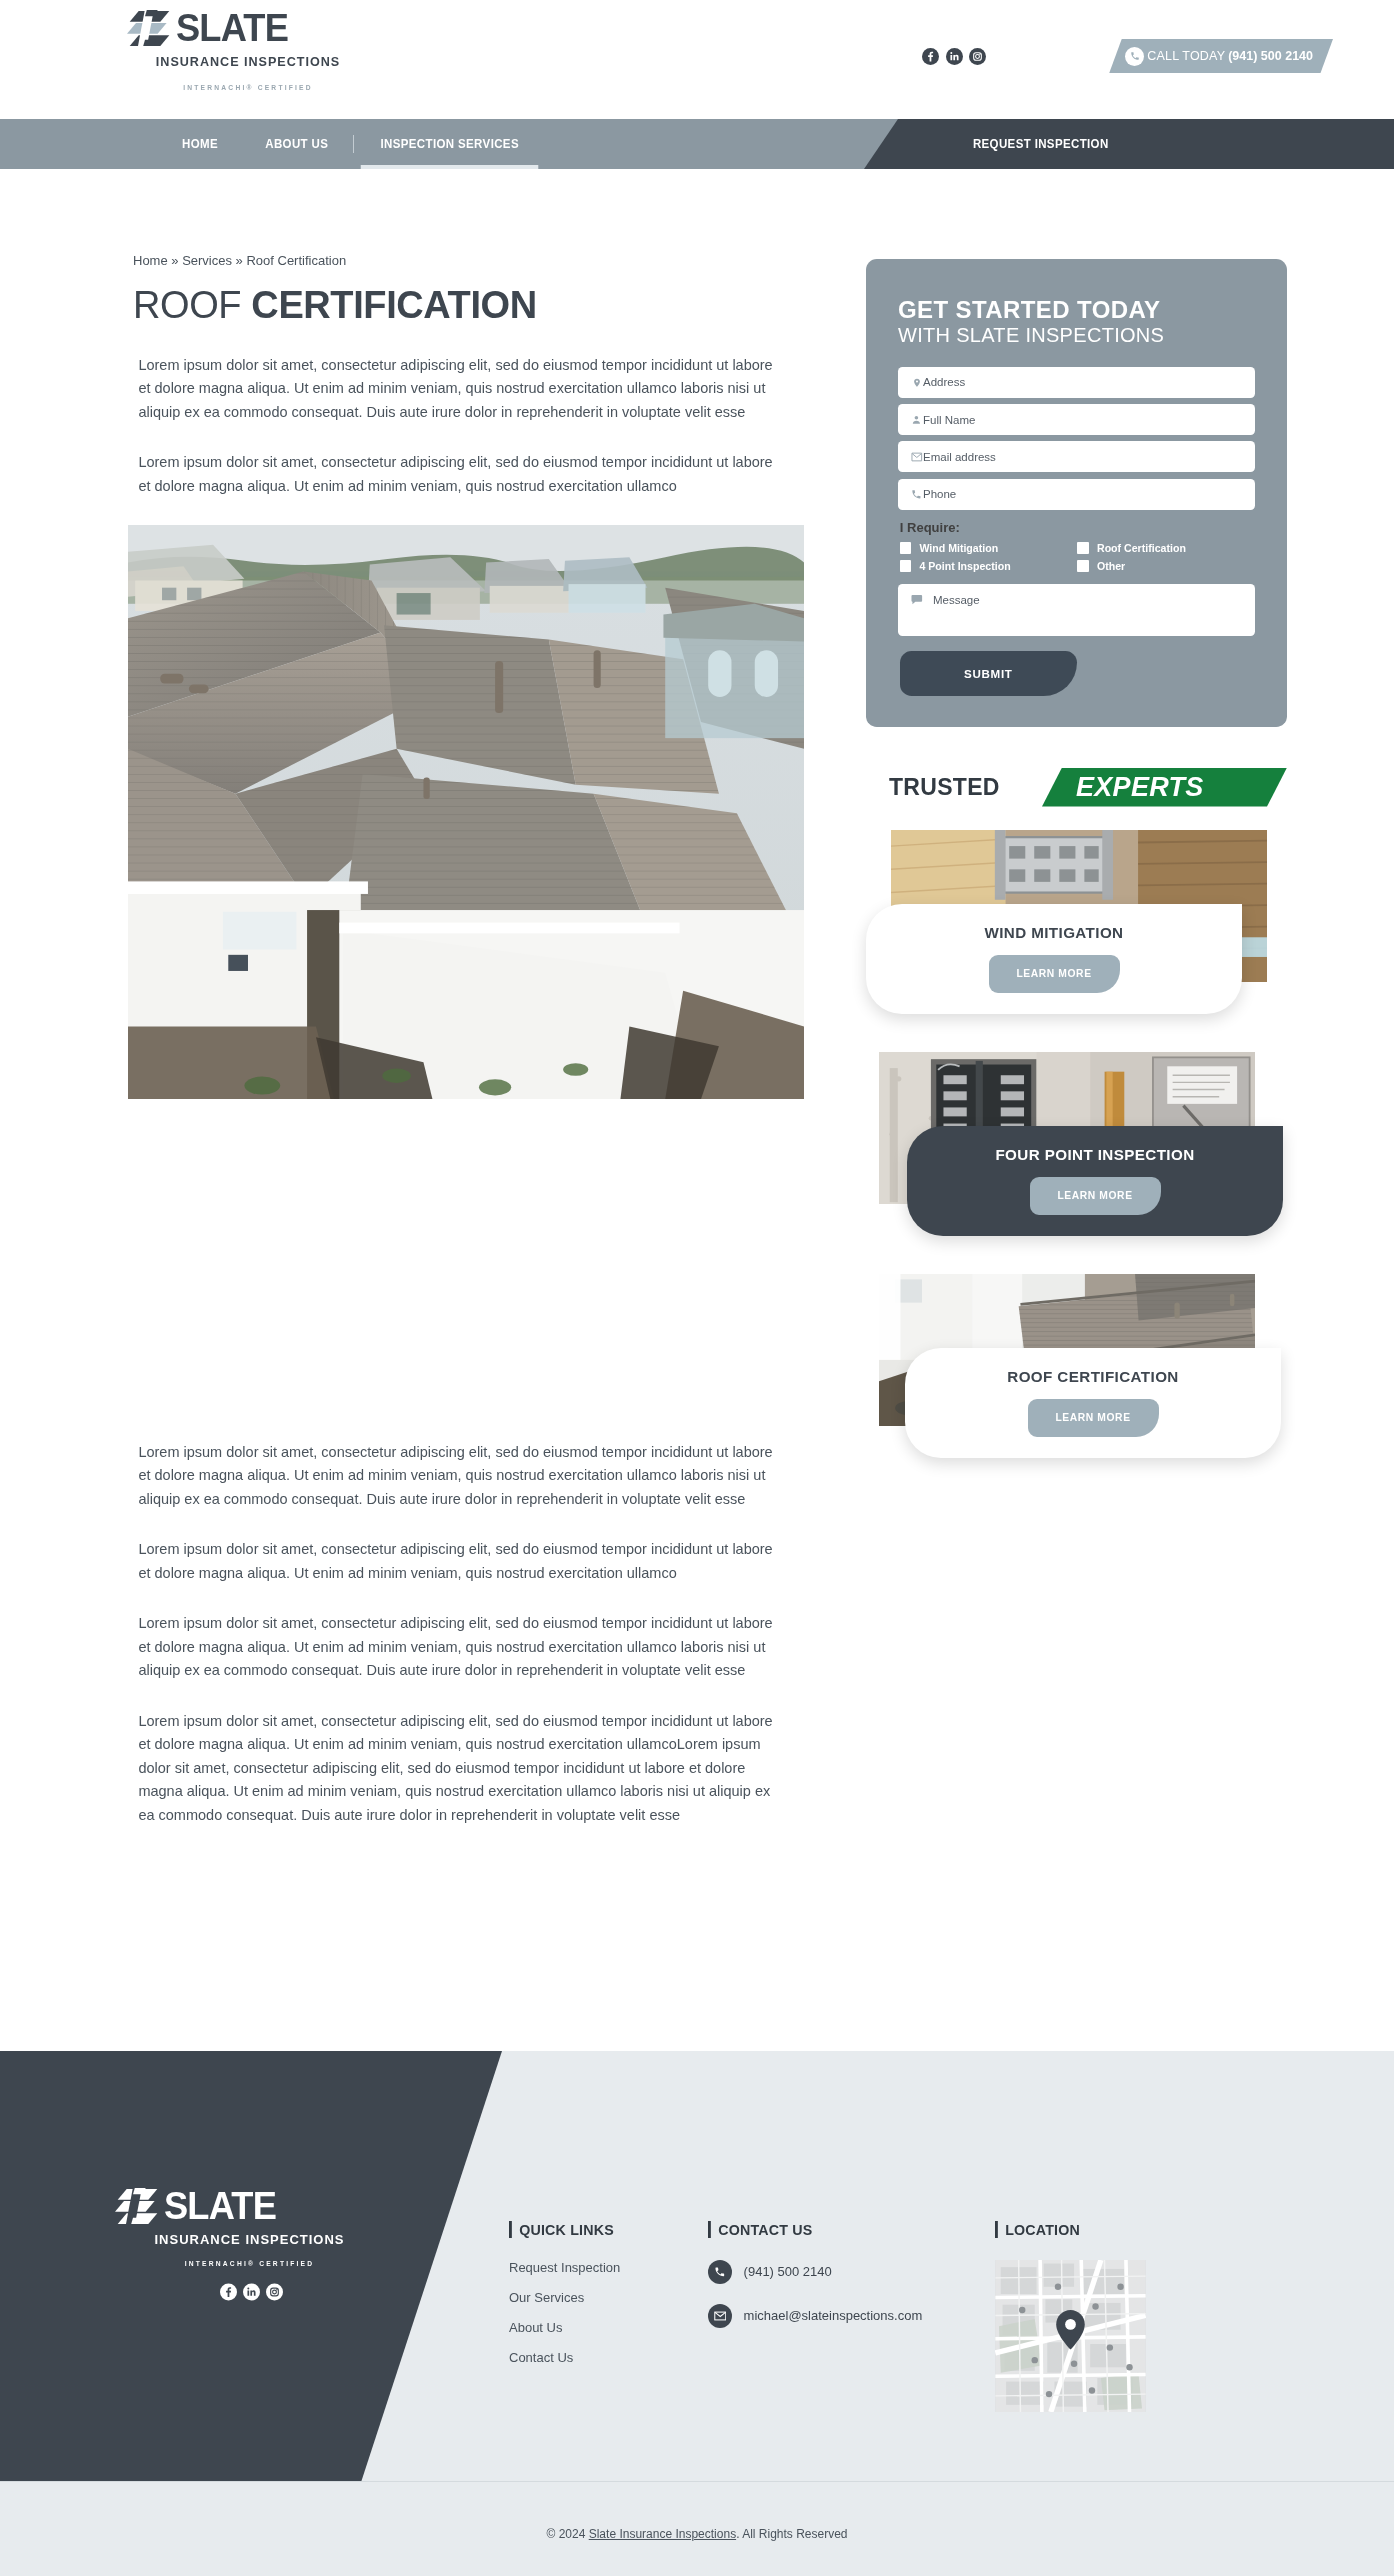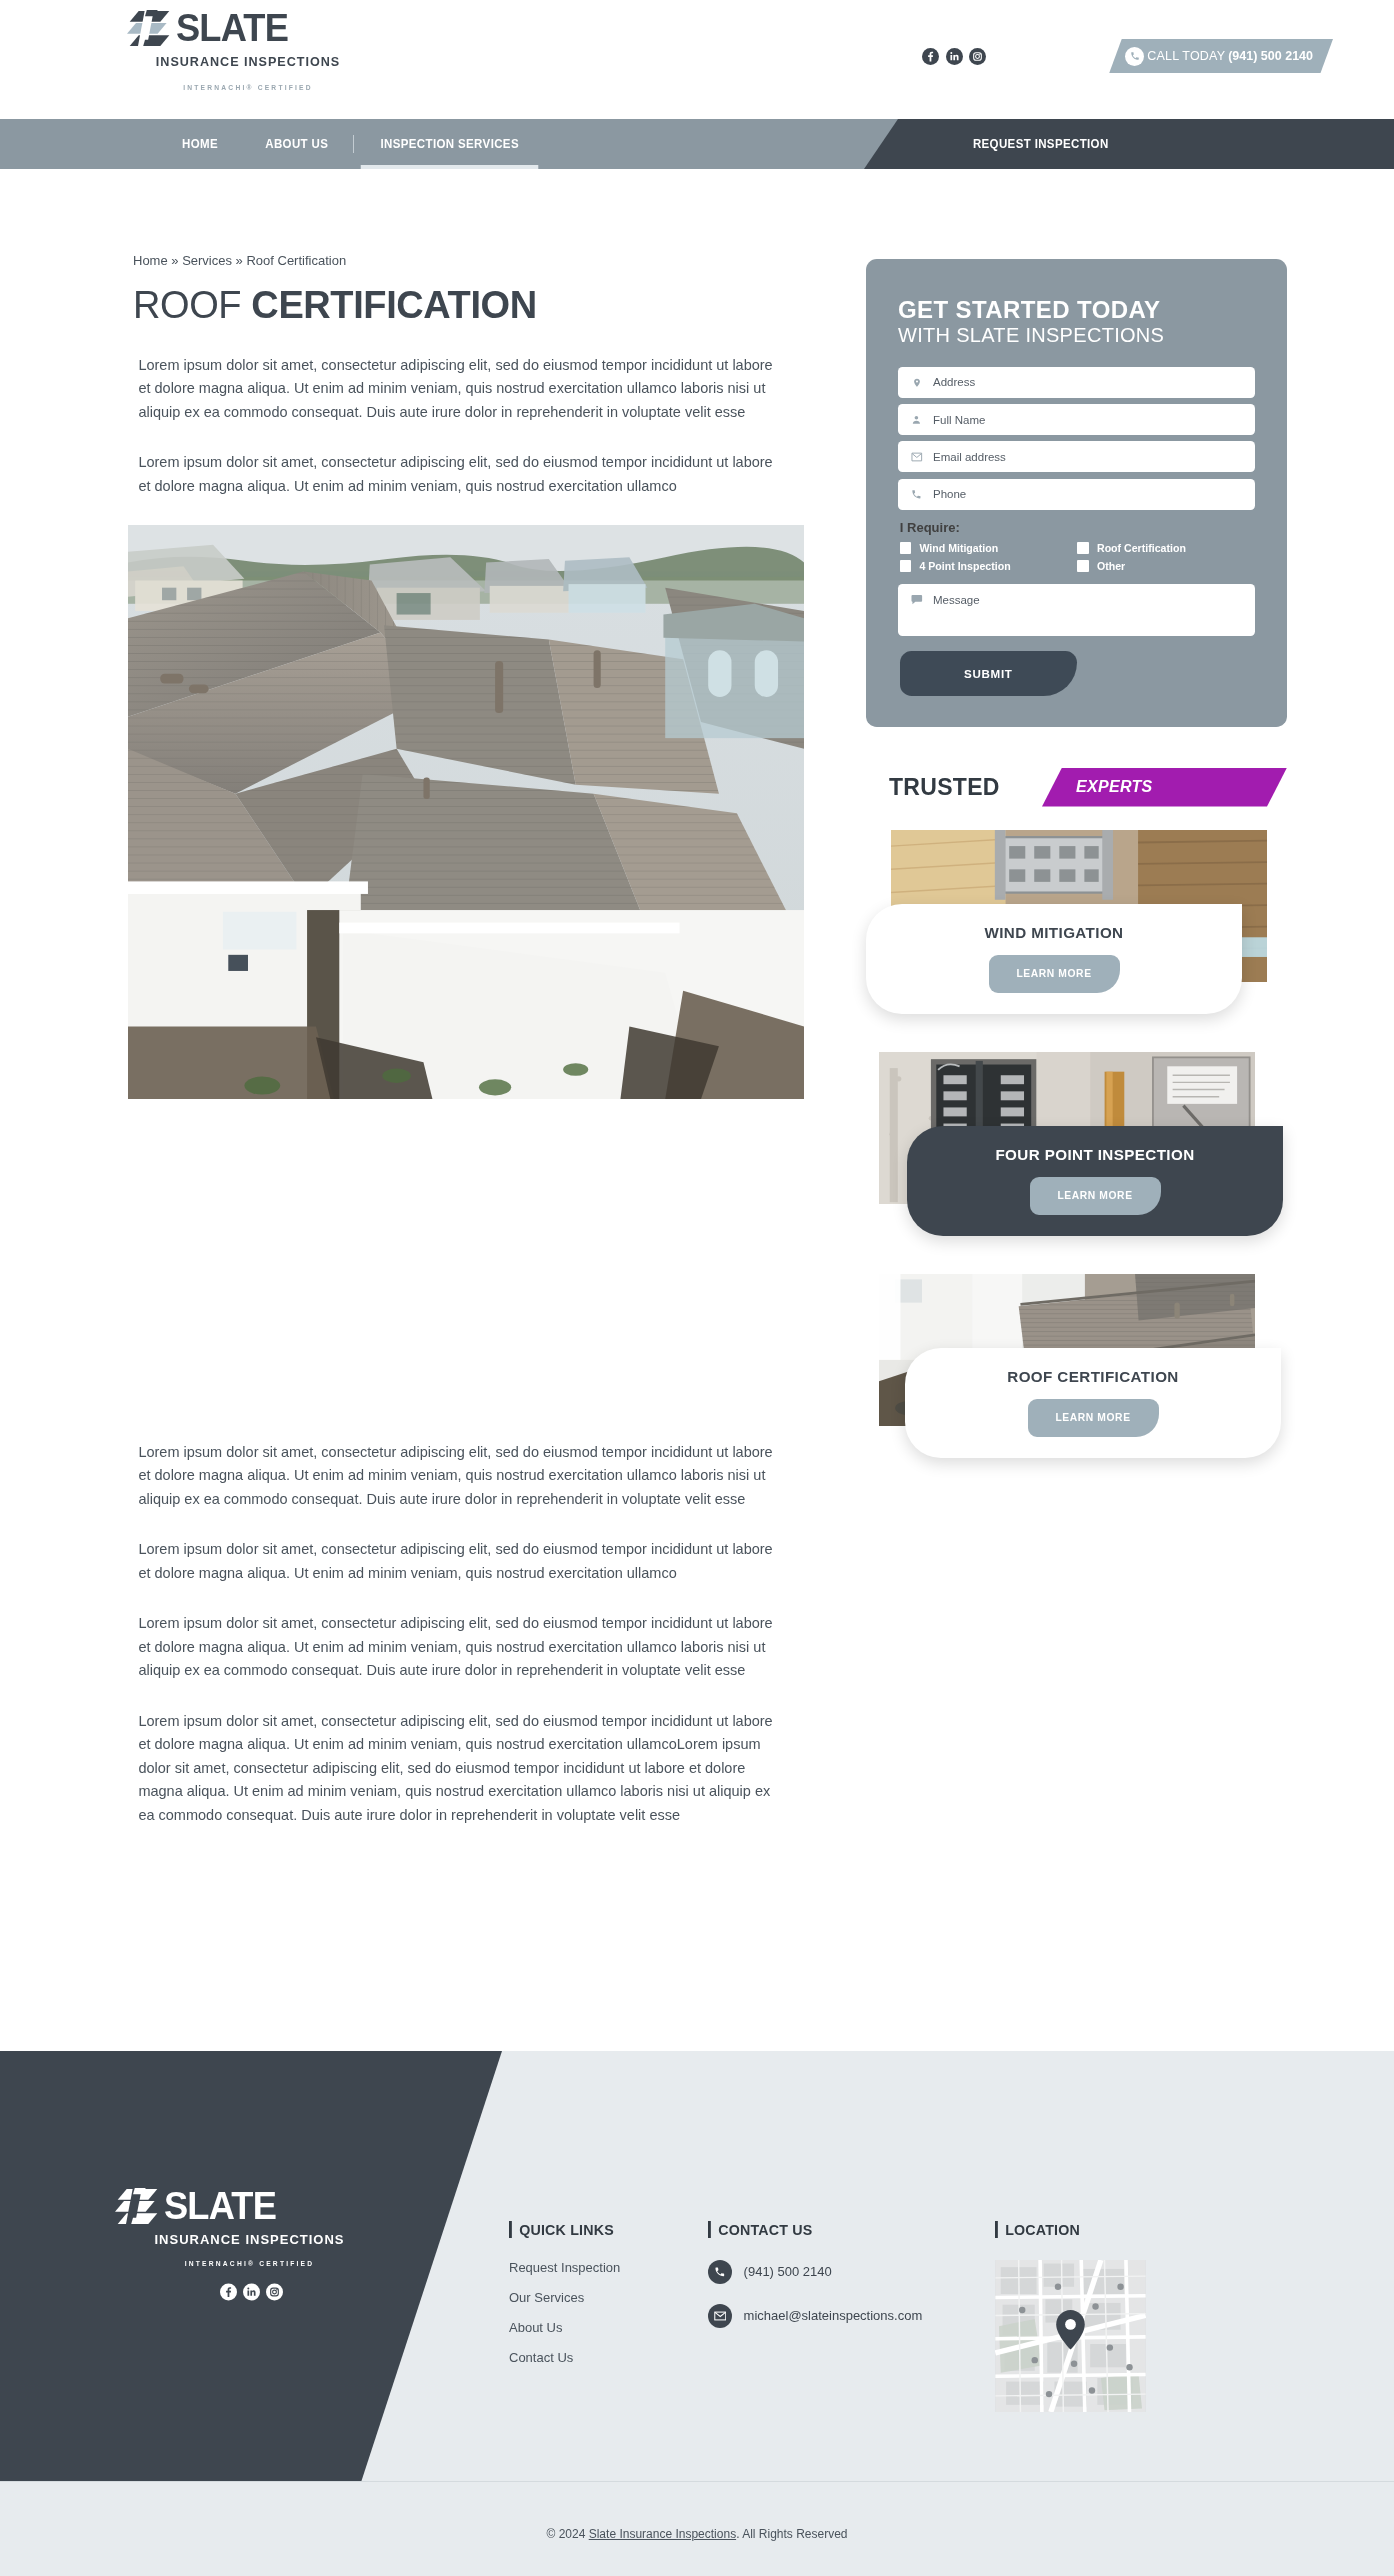--- a/index.html
+++ b/index.html
@@ -188,21 +188,20 @@
     font-weight: normal;
     letter-spacing: 0.3px;
     margin-bottom: 20px;
   }
   .field {
     background: #ffffff;
     border-radius: 4.5px;
     height: 31px;
     display: flex; align-items: center;
     padding: 0 12.5px;
-    gap: 10px;
     margin-bottom: 6.3px;
   }
   .field .fi { color: #9aa7b0; display: flex; align-items: center; width: 12.5px; flex: none; justify-content: center; }
   .field .ph { color: #555d66; font-size: 11.5px; }
   .require-label {
     color: #404040; font-weight: bold; font-size: 13px;
     margin: 10px 0 7.2px 1.8px;
   }
   .cb-grid {
     display: grid;
@@ -247,26 +246,26 @@
     position: relative;
     padding-left: 23px;
   }
   .trusted-1 {
     font-size: 23px; font-weight: bold; color: #323a42;
     letter-spacing: 0.3px; z-index: 2;
   }
   .trusted-2 {
     position: absolute;
     left: 176px; right: 0; top: 0; bottom: 0;
-    background: #a21caf;
+    background: #15803d;
     clip-path: polygon(20px 0, 100% 0, calc(100% - 20px) 100%, 0 100%);
     display: flex; align-items: center;
     padding-left: 34px;
     color: #ffffff;
-    font-size: 16px; font-weight: bold; font-style: italic;
+    font-size: 27px; font-weight: bold; font-style: italic;
     letter-spacing: 0.3px;
   }
 
   
   .svc { position: relative; margin-top: 23px; height: 199px; }
   .svc-photo {
     position: absolute;
     left: 25px; top: 0;
     width: 376px; height: 152px;
     overflow: hidden;

